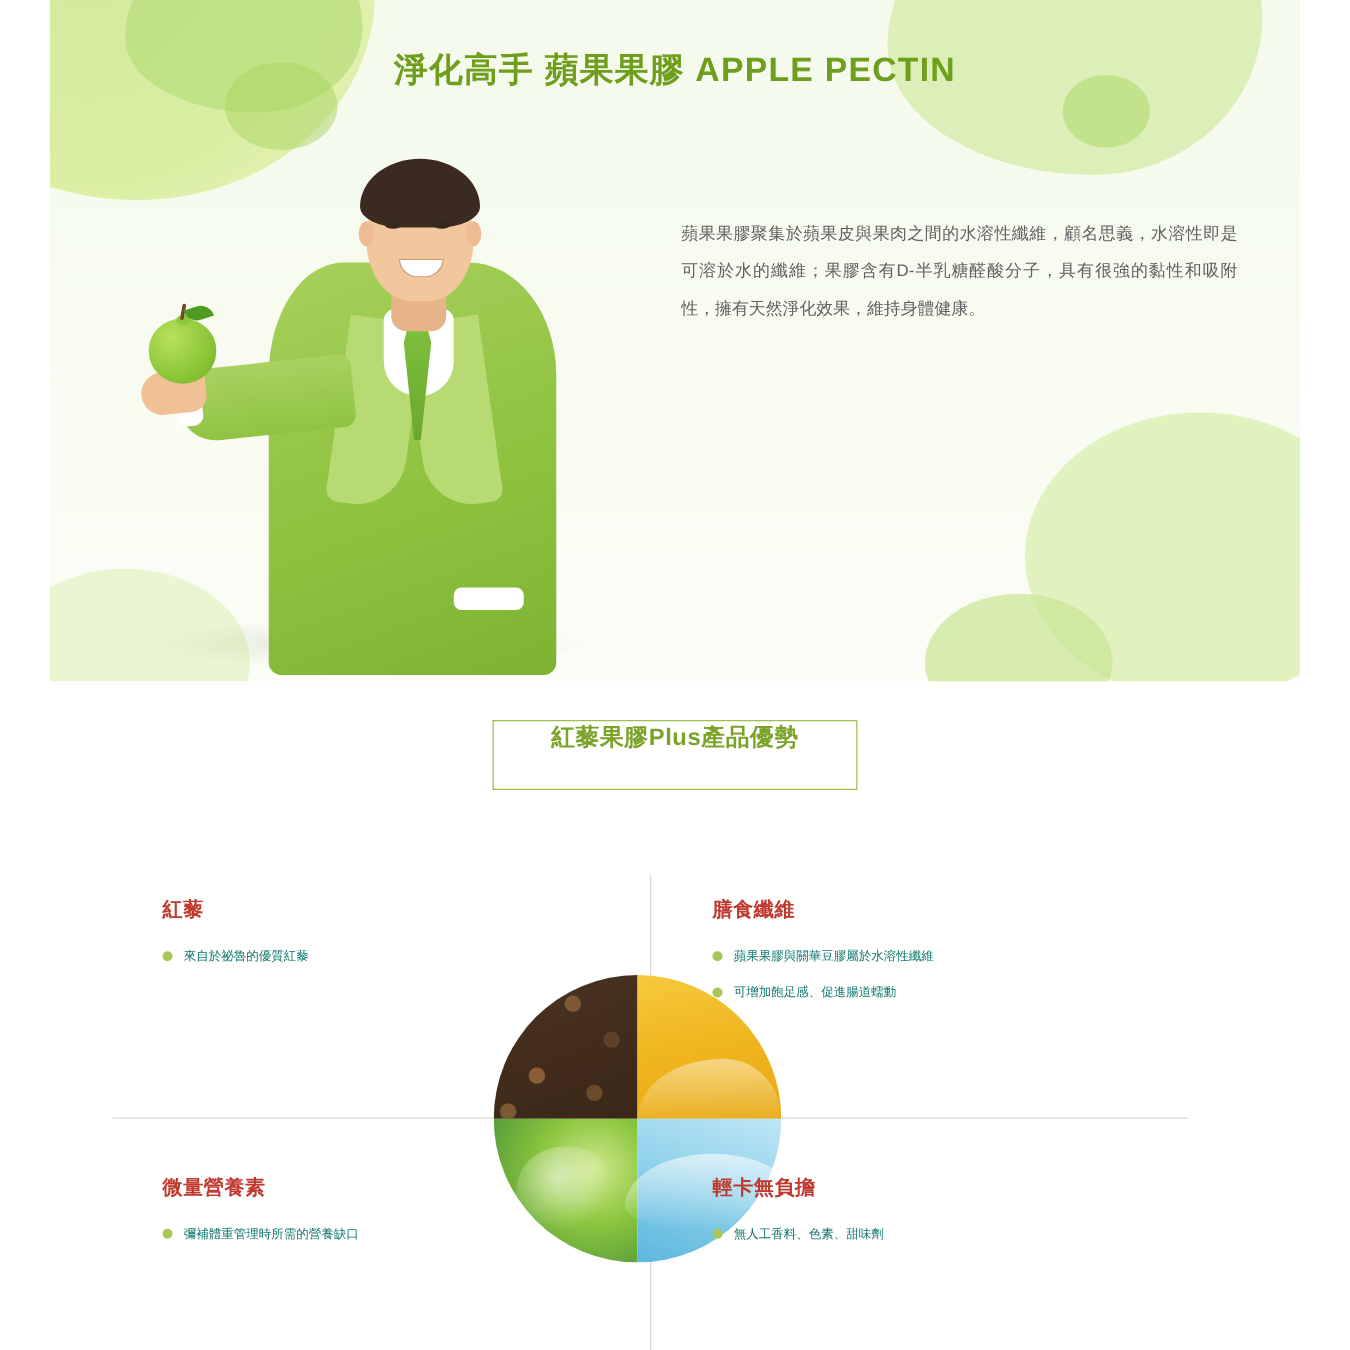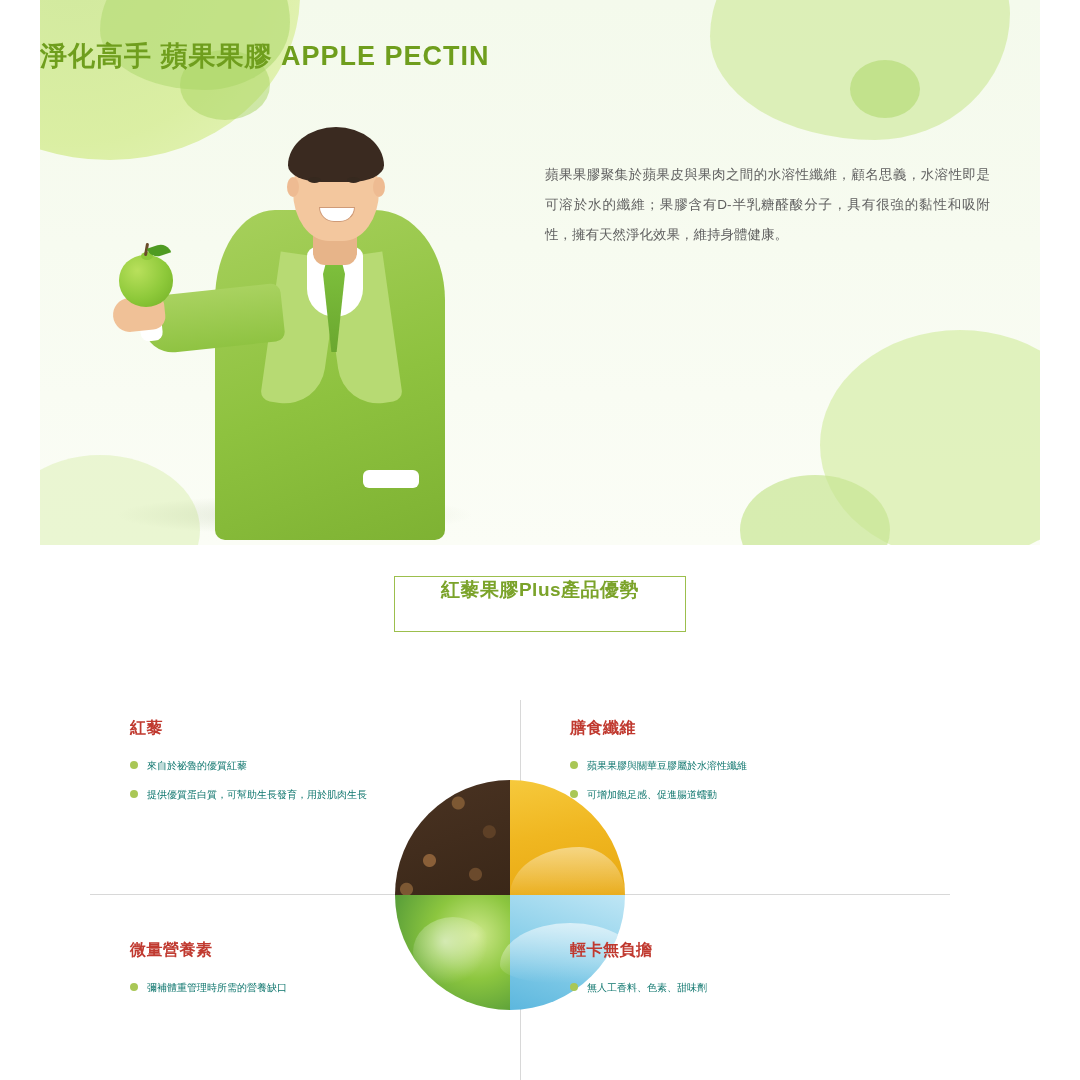--- a/index.html
+++ b/index.html
@@ -91,21 +91,21 @@
     width: 200px; height: 150px;
     background: #e3f2c3;
     border-radius: 50%;
     opacity: .7;
   }
 
   .hero-title {
     position: absolute;
     left: 0; right: 0;
     top: 38px;
-    text-align: left;
+    text-align: center;
     font-size: 27px;
     font-weight: bold;
     color: #6f9e1d;
     letter-spacing: 1px;
     white-space: nowrap;
   }
 
   
   .model {
     position: absolute;
@@ -282,21 +282,21 @@
   .hero-text {
     position: absolute;
     left: 505px;
     top: 160px;
     width: 445px;
     font-size: 13.5px;
     line-height: 30px;
     color: #5f5f5f;
     text-align: justify;
   }
-  .hero-text p { margin: 0 0 18px 0; }
+  .hero-text p { margin: 12px 0 18px 0; }
   .hero-text p:last-child { margin-bottom: 0; }
 
   
   .section-title-box {
     position: absolute;
     left: 50%;
     transform: translateX(-50%);
     top: 576px;
     width: 290px;
     height: 54px;
@@ -488,24 +488,20 @@
       <div class="cq cq3"></div>
       <div class="cq cq4"></div>
     </div>
 
     <div class="quad q-tl">
       <div class="q-head">紅藜</div>
       <div class="q-item">
         <span class="dot"></span>
         <span>來自於祕魯的優質紅藜</span>
       </div>
-      <div class="q-item">
-        <span class="dot"></span>
-        <span>提供優質蛋白質，可幫助生長發育，用於肌肉生長</span>
-      </div>
     </div>
 
     <div class="quad q-tr">
       <div class="q-head">膳食纖維</div>
       <div class="q-item">
         <span class="dot"></span>
         <span>蘋果果膠與關華豆膠屬於水溶性纖維</span>
       </div>
       <div class="q-item">
         <span class="dot"></span>

